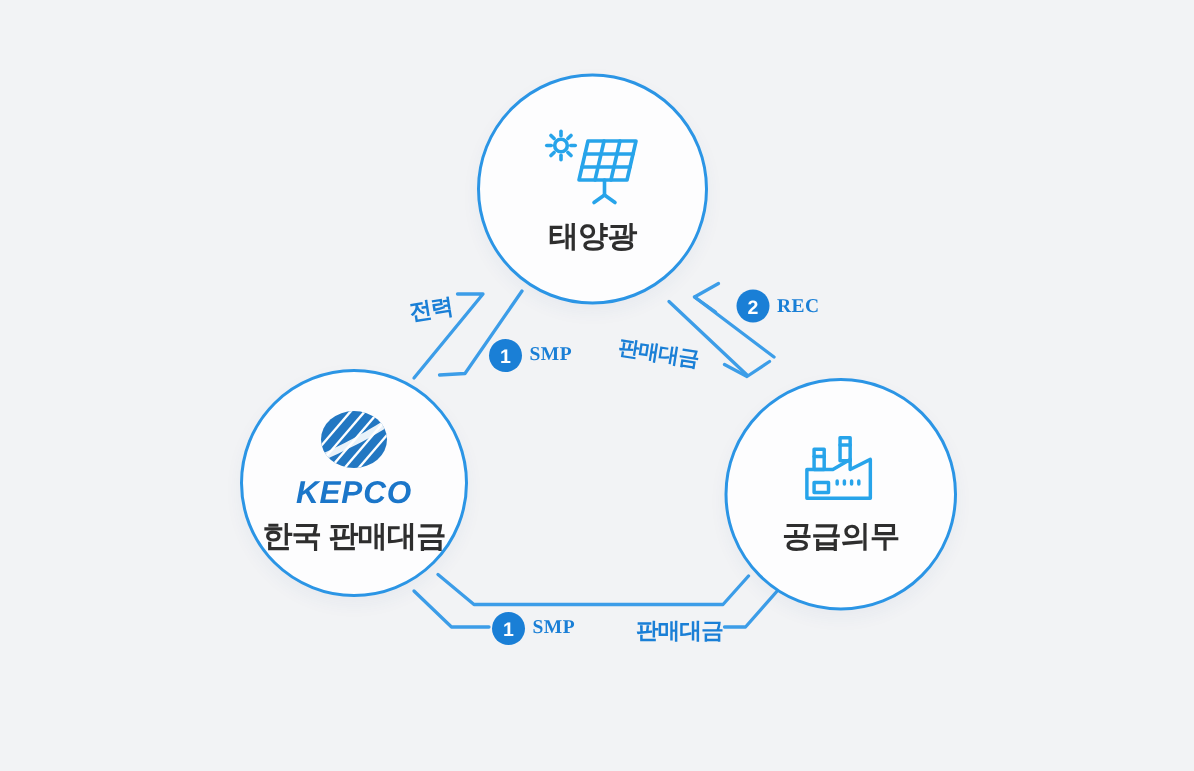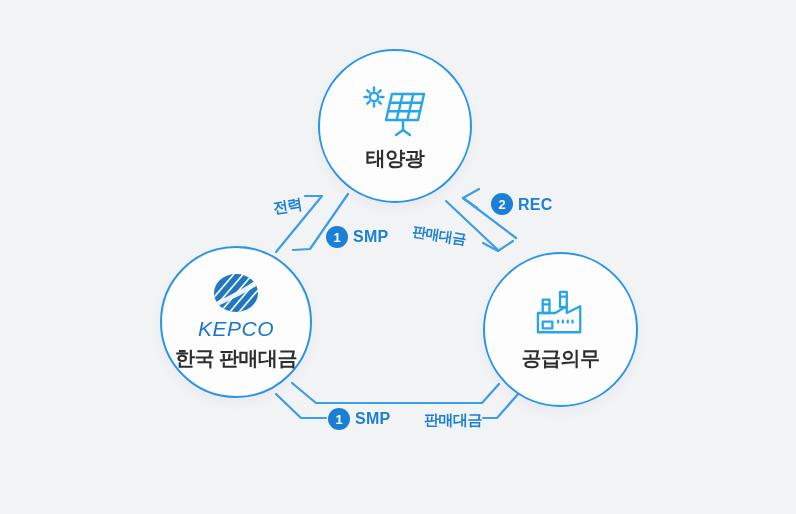--- a/index.html
+++ b/index.html
@@ -26,31 +26,31 @@
   .node-obligated{left:483px;top:252px;width:155px;height:155px;}
 
   .node-title{
     font-size:20px;font-weight:700;color:#2e2e2e;
     line-height:1.22;letter-spacing:-0.5px;
   }
   .node-solar .node-title{margin-top:6px;}
   .node-obligated .node-title{margin-top:8px;}
 
   .kepco-wordmark{
-    font-size:21px;font-weight:400;font-style:italic;
+    font-size:21px;font-weight:700;font-style:italic;
     color:#1b76c9;letter-spacing:0.5px;margin-top:2px;
   }
   .node-kepco .node-title{margin-top:5px;font-size:20px;}
 
   
   .edge-label{
     position:absolute;font-weight:700;color:#1a7fd6;
     font-size:15px;letter-spacing:-0.5px;white-space:nowrap;
   }
-  .edge-label.latin{font-size:16px;letter-spacing:0.3px;}
+  .edge-label.latin{font-size:13px;letter-spacing:0.3px;font-family:Liberation Serif, serif;}
   .tilt-up{transform:rotate(-9deg);}
   .tilt-down{transform:rotate(9deg);}
 
   .badge{
     position:absolute;width:22px;height:22px;border-radius:50%;
     background:#1a7fd6;color:#ffffff;font-size:13px;font-weight:700;
     display:flex;align-items:center;justify-content:center;
   }
 
   .icon-wrap{display:flex;align-items:center;justify-content:center;}

